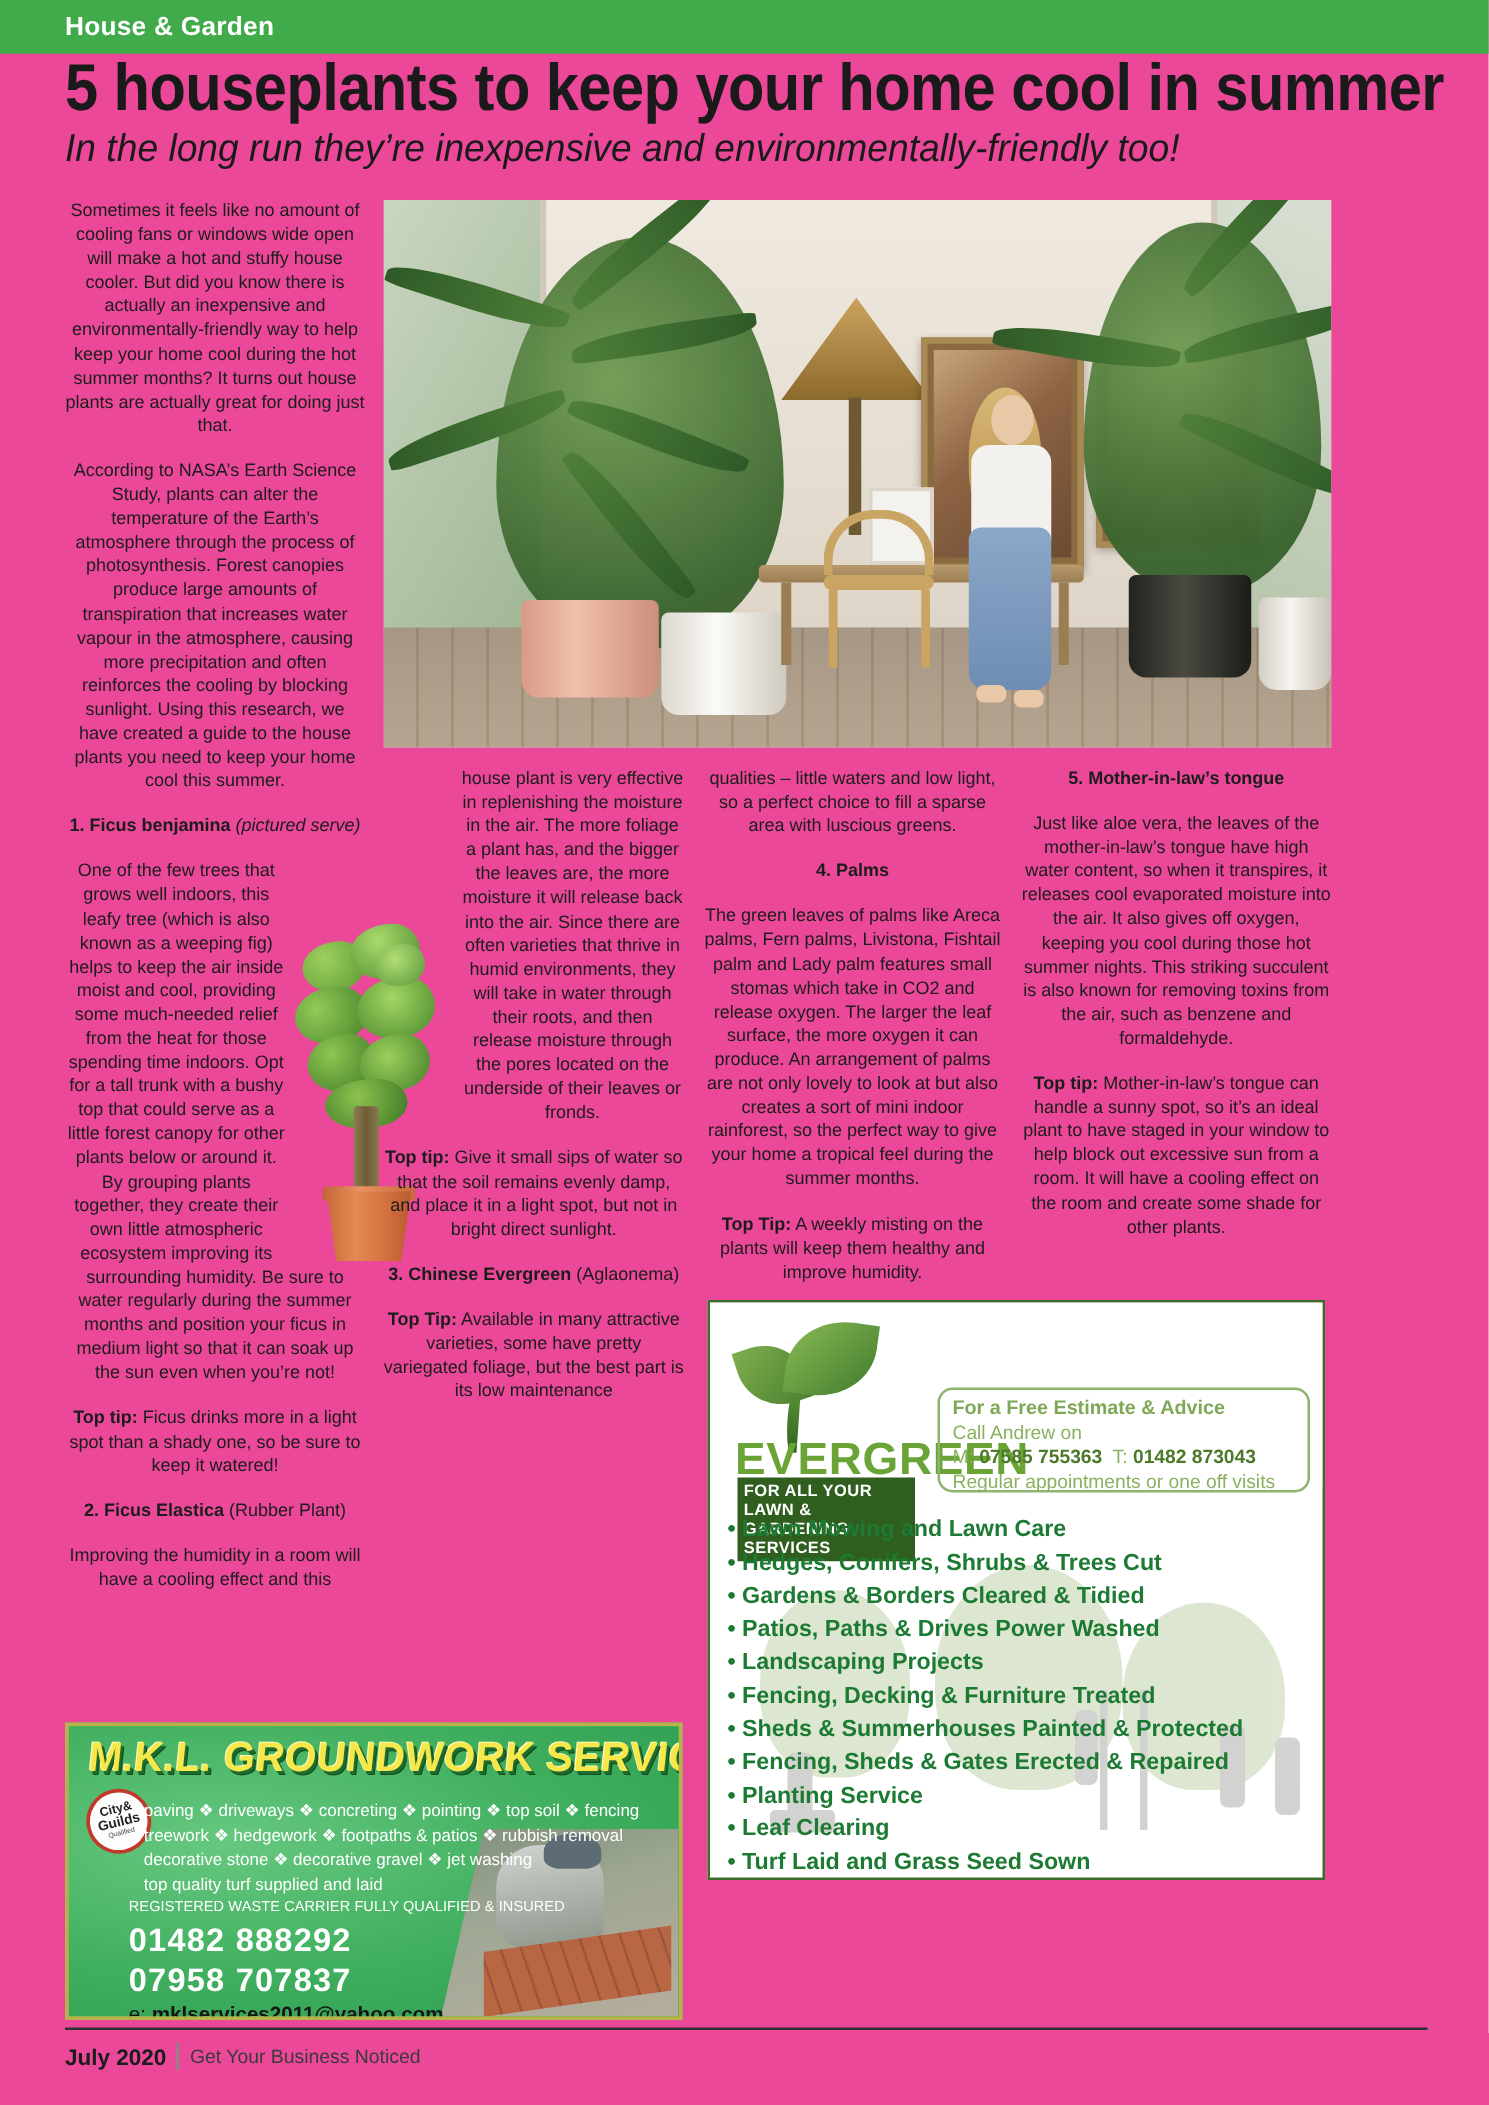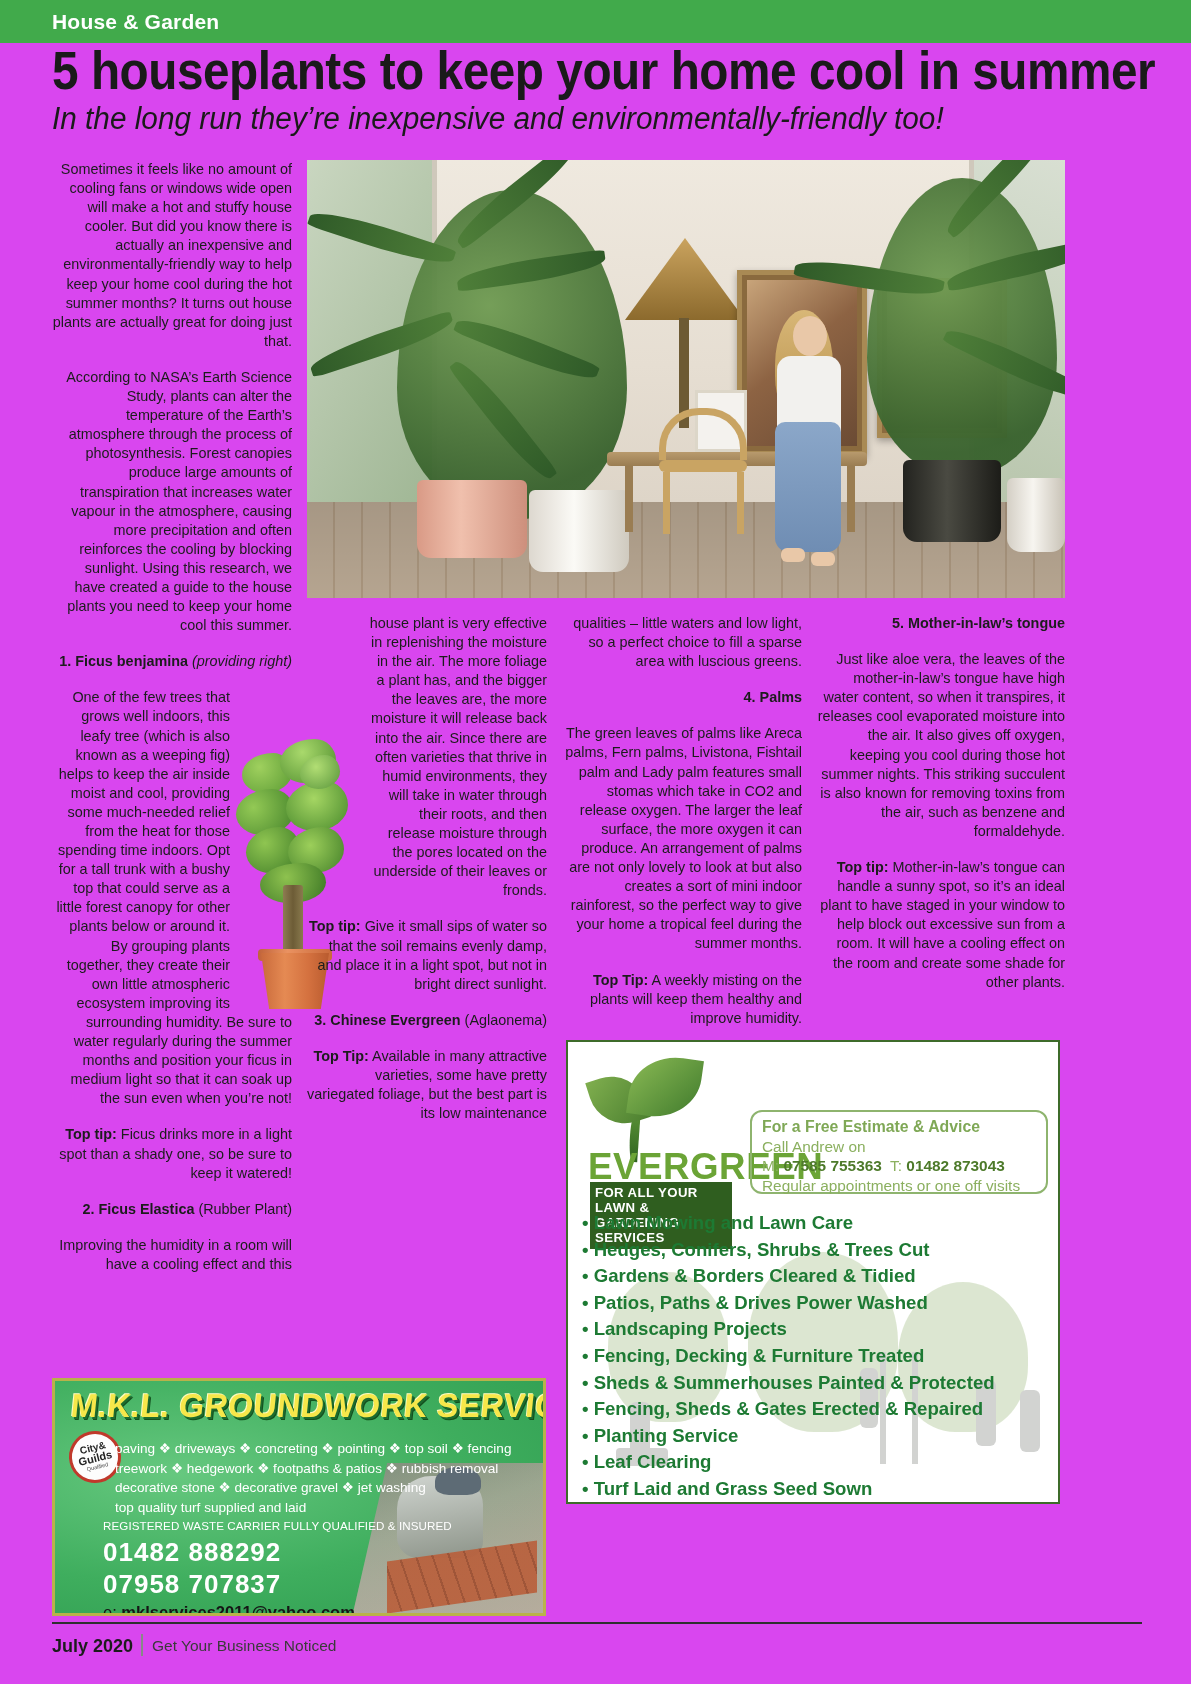--- a/index.html
+++ b/index.html
@@ -7,21 +7,21 @@
     width: 1191px;
     height: 1684px;
     background: #ffffff;
     font-family: "Liberation Sans", sans-serif;
     overflow: hidden;
   }
   .page {
     position: relative;
     width: 1191px;
     height: 1684px;
-    background: #d946ef;
+    background: #ec4899;
   }
 
   
   .section-bar {
     position: absolute;
     left: 0; top: 0;
     width: 1191px;
     height: 43px;
     background: #41aa4b;
   }
@@ -64,21 +64,21 @@
     white-space: nowrap;
   }
 
   
   .col {
     position: absolute;
     font-size: 14.4px;
     line-height: 19.1px;
     color: #1c1c1c;
     font-family: "Liberation Sans", sans-serif;
-    text-align: right;
+    text-align: center;
   }
   .col p { margin: 0 0 17px 0; }
   .col b { font-weight: bold; }
   .col i { font-style: italic; }
 
   #col1 { left: 52px;  top: 160px; width: 240px; }
   #col2 { left: 307px; top: 614px; width: 240px; }
   #col3 { left: 562px; top: 614px; width: 240px; }
   #col4 { left: 817px; top: 614px; width: 248px; }
 
@@ -492,21 +492,21 @@
       <div class="frond" style="left:640px;top:160px;transform:rotate(26deg);"></div>
       <div class="frond" style="left:636px;top:120px;transform:rotate(190deg);"></div>
       <div class="pot" style="left:596px;top:300px;width:98px;height:82px;background:linear-gradient(90deg,#23231f,#4a4a42 45%,#1c1c18);"></div>
       <div class="pot" style="left:700px;top:318px;width:58px;height:74px;background:linear-gradient(90deg,#d4cfc5,#f7f5f0 45%,#c8c2b6);"></div>
     </div>
   </div>
 
   <div class="col" id="col1">
     <p>Sometimes it feels like no amount of cooling fans or windows wide open will make a hot and stuffy house cooler. But did you know there is actually an inexpensive and environmentally-friendly way to help keep your home cool during the hot summer months? It turns out house plants are actually great for doing just that.</p>
     <p>According to NASA’s Earth Science Study, plants can alter the temperature of the Earth’s atmosphere through the process of photosynthesis. Forest canopies produce large amounts of transpiration that increases water vapour in the atmosphere, causing more precipitation and often reinforces the cooling by blocking sunlight. Using this research, we have created a guide to the house plants you need to keep your home cool this summer.</p>
-    <p><b>1. Ficus benjamina</b><i> (providing right)</i></p>
+    <p><b>1. Ficus benjamina</b><i> (pictured serve)</i></p>
     <p><span class="float-right-shape"></span><span>One of the few trees that grows well indoors, this leafy tree (which is also known as a weeping fig) helps to keep the air inside moist and cool, providing some much-needed relief from the heat for those spending time indoors. Opt for a tall trunk with a bushy top that could serve as a little forest canopy for other plants below or around it. By grouping plants together, they create their own little atmospheric ecosystem improving its surrounding humidity. Be sure to water regularly during the summer months and position your ficus in medium light so that it can soak up the sun even when you’re not!</span></p>
     <p><b>Top tip:</b><span> Ficus drinks more in a light spot than a shady one, so be sure to keep it watered!</span></p>
     <p><b>2. Ficus Elastica</b><span> (Rubber Plant)</span></p>
     <p>Improving the humidity in a room will have a cooling effect and this</p>
   </div>
 
   <div class="ficus">
     <div class="ficus-canopy">
       <div class="leafblob" style="left:8px;top:18px;width:50px;height:40px;background:radial-gradient(circle at 35% 35%,#9fd05e,#5a9a33);"></div>
       <div class="leafblob" style="left:46px;top:4px;width:56px;height:44px;background:radial-gradient(circle at 40% 30%,#a9d96c,#4e8c2d);"></div>

